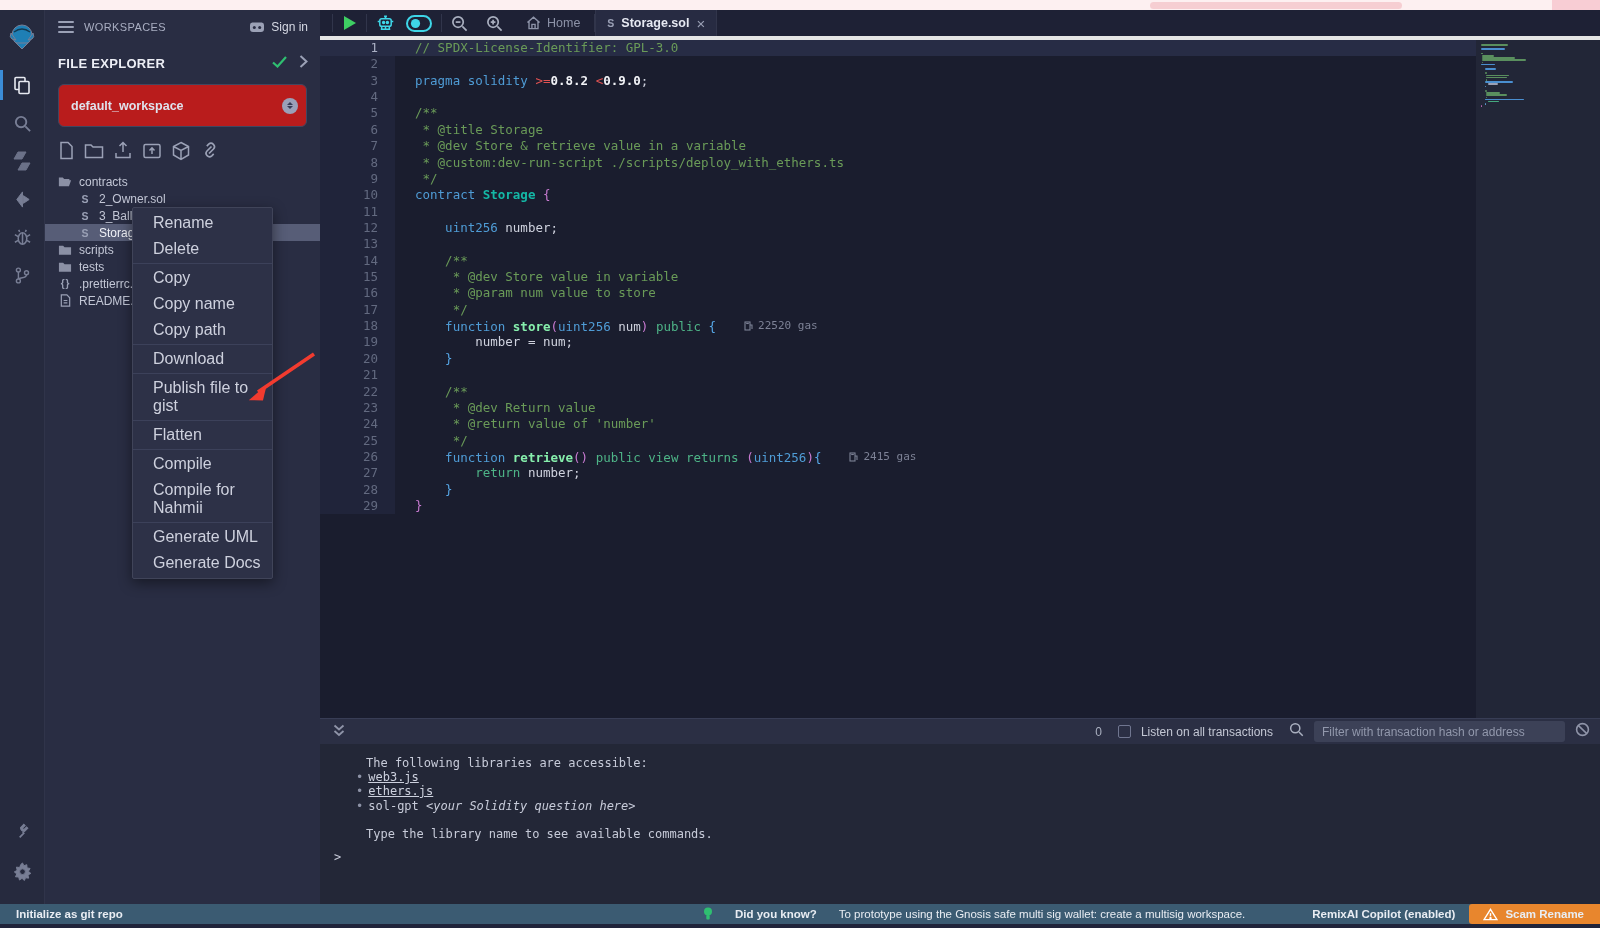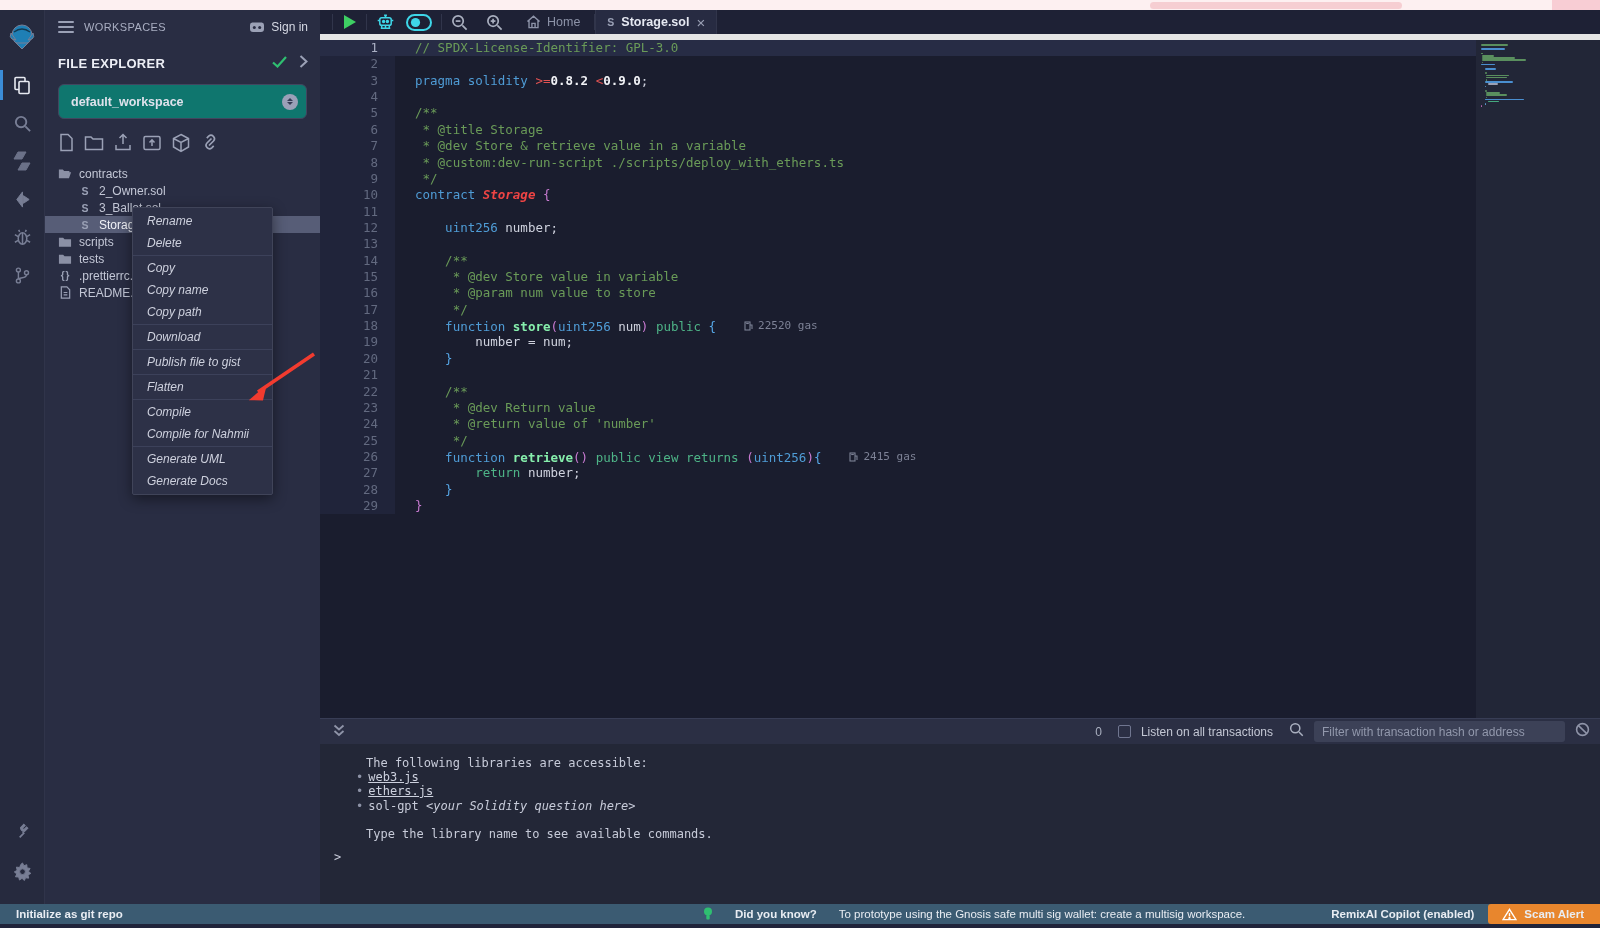--- a/index.html
+++ b/index.html
@@ -25,52 +25,52 @@
 
   
   #panel { left:45px; top:10px; width:275px; height:894px; background:#292d43; color:#c3c7d6; }
   #fe-header { display:flex; align-items:center; padding:12px 12px 6px 13px; }
   #fe-title { font-size:13px; font-weight:bold; color:#eceef5; letter-spacing:.3px; flex:1; }
   #ws-row { display:flex; align-items:center; padding:8px 12px 6px 13px; }
   #hamburger { width:16px; margin-right:10px; cursor:pointer; }
   #hamburger div { height:2px; background:#9ba1b6; margin:3px 0; border-radius:1px; }
   #ws-label { font-size:11px; color:#a9aec2; letter-spacing:.4px; flex:1; }
   #sign-in { display:flex; align-items:center; gap:5px; font-size:12px; color:#d6d9e4; cursor:pointer; }
-  #ws-select { margin:6px 13px 10px 13px; height:35px; background:#0f766e; border:1px solid #41465f;
+  #ws-select { margin:6px 13px 10px 13px; height:43px; background:#b91c1c; border:1px solid #41465f;
     border-radius:6px; display:flex; align-items:center; padding:0 8px 0 12px; cursor:pointer; }
   #ws-name { flex:1; font-size:12.5px; font-weight:bold; color:#dfe2ec; }
   #ws-caret { width:16px; height:16px; border-radius:50%; background:#9aa0b8; display:flex;
     flex-direction:column; align-items:center; justify-content:center; gap:1px; }
   #ws-caret i { width:0; height:0; border-left:3px solid transparent; border-right:3px solid transparent; }
   #ws-caret i.up { border-bottom:3px solid #363b55; }
   #ws-caret i.dn { border-top:3px solid #363b55; }
   #fe-actions { display:flex; gap:9px; padding:4px 12px 8px 13px; }
   #fe-actions svg { cursor:pointer; }
 
   
   .tree-row { height:17px; display:flex; align-items:center; font-size:12px; color:#c3c7d6;
     cursor:pointer; white-space:nowrap; }
   .tree-row.selected { background:#575d77; color:#f0f2f8; }
   .tree-ic { display:inline-flex; width:14px; justify-content:center; margin-right:7px; flex:none; }
   .sol-glyph { font-size:10.5px; font-weight:bold; color:#9aa0b5; }
 
   
   #ctx-menu { left:132px; top:207px; width:141px; background:#2d3147; border:1px solid #404459;
     border-radius:2px; z-index:40; box-shadow:0 4px 14px rgba(0,0,0,.45); padding:2px 0; }
-  .ctx-item { font-size:12px; color:#ced1de; padding:4px 0 4px 14px; cursor:pointer;font-style:italic; }
+  .ctx-item { font-size:16px; color:#ced1de; padding:4px 0 4px 20px; cursor:pointer; }
   .ctx-sep { border-top:1px solid #3c415a; margin:1px 0; }
 
   
   #red-arrow { left:238px; top:348px; z-index:50; pointer-events:none; }
 
   
   #main { left:320px; top:10px; width:1280px; height:894px; background:#1a1d2e; }
 
   
-  #topbar { height:30px; background:#1e2135; display:flex; align-items:stretch; border-bottom:6px solid #e5e5e5; }
+  #topbar { height:30px; background:#1e2135; display:flex; align-items:stretch; border-bottom:4px solid #e5e5e5; }
   .tb-btn { display:flex; align-items:center; justify-content:center; padding:0 9px; cursor:pointer; }
   .tb-sep { width:1px; background:#31354b; margin:4px 0; }
   #tab-home { display:flex; align-items:center; gap:6px; padding:0 14px; color:#8d93a8; font-size:12.5px; cursor:pointer; }
   #tab-storage { display:flex; align-items:center; gap:7px; padding:0 11px; background:#272b42;
     border-right:1px solid #31354b; border-left:1px solid #31354b; color:#e6e9f2; font-size:12.5px; font-weight:bold; cursor:pointer; }
   #tab-close { color:#9aa0b5; font-weight:normal; font-size:15px; cursor:pointer; line-height:1; }
 
   
   #editor { position:absolute; left:0; top:30px; width:1156px; height:678px; background:#1a1d2e;
     font-family:"DejaVu Sans Mono", monospace; font-size:12.5px; overflow:hidden; cursor:text; }
@@ -79,21 +79,21 @@
   .line .code { padding-left:20px; }
   .line.cur { background:#272c45; }
   .line.cur .ln { background:#272c45; color:#aab0c4; }
   .cm  { color:#6a9b58; }
   .kw  { color:#4f9cd6; }
   .kw2 { color:#4eb487; }
   .opr { color:#e05252; }
   .num { color:#f2f3f7; font-weight:bold; }
   .pl  { color:#cfd2de; }
   .fn  { color:#86efac; font-weight:bold; }
-  .typ { color:#ef4444; font-weight:bold;font-style:italic; }
+  .typ { color:#14b8a6; font-weight:bold; }
   .br1 { color:#c97bd2; }
   .br2 { color:#57a8e8; }
   .gas { color:#7d8296; font-size:11px; margin-left:28px; display:inline-flex; align-items:center; gap:5px; }
 
   
   #minimap { position:absolute; left:1156px; top:30px; width:124px; height:678px; background:#222637; cursor:pointer; }
   #minimap-inner { position:absolute; left:5px; top:4px; }
   .mm-line { height:1.6px; margin-bottom:0.6px; border-radius:1px; }
 
   
@@ -519,17 +519,17 @@
     <span id="tip-text">To prototype using the Gnosis safe multi sig wallet: create a multisig workspace.</span>
   </div>
   <div id="status-right">
     <span id="copilot">RemixAI Copilot (enabled)</span>
     <span id="scam">
       <svg width="15" height="13" viewBox="0 0 16 14" fill="none" stroke="#fff" stroke-width="1.5">
         <path d="M8 1.5 L15 12.5 L1 12.5 Z"></path>
           <line x1="8" y1="5.5" x2="8" y2="9"></line>
           <circle cx="8" cy="11" r=".6" fill="#fff"></circle>
       </svg>
-      <span>Scam Alert</span>
+      <span>Scam Rename</span>
     </span>
   </div>
 </div>
 <div id="bottom-strip" class="abs"></div>
 
 </body></html>

